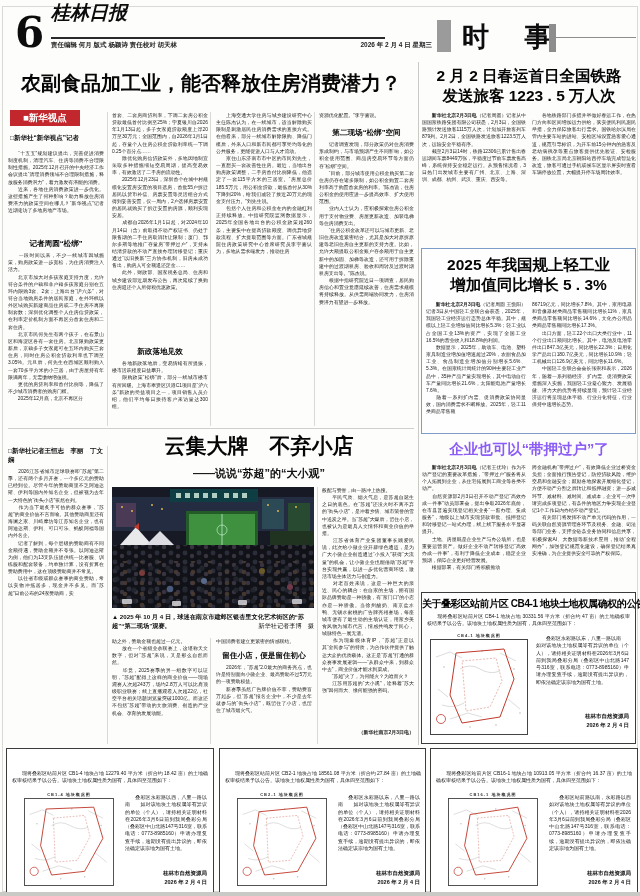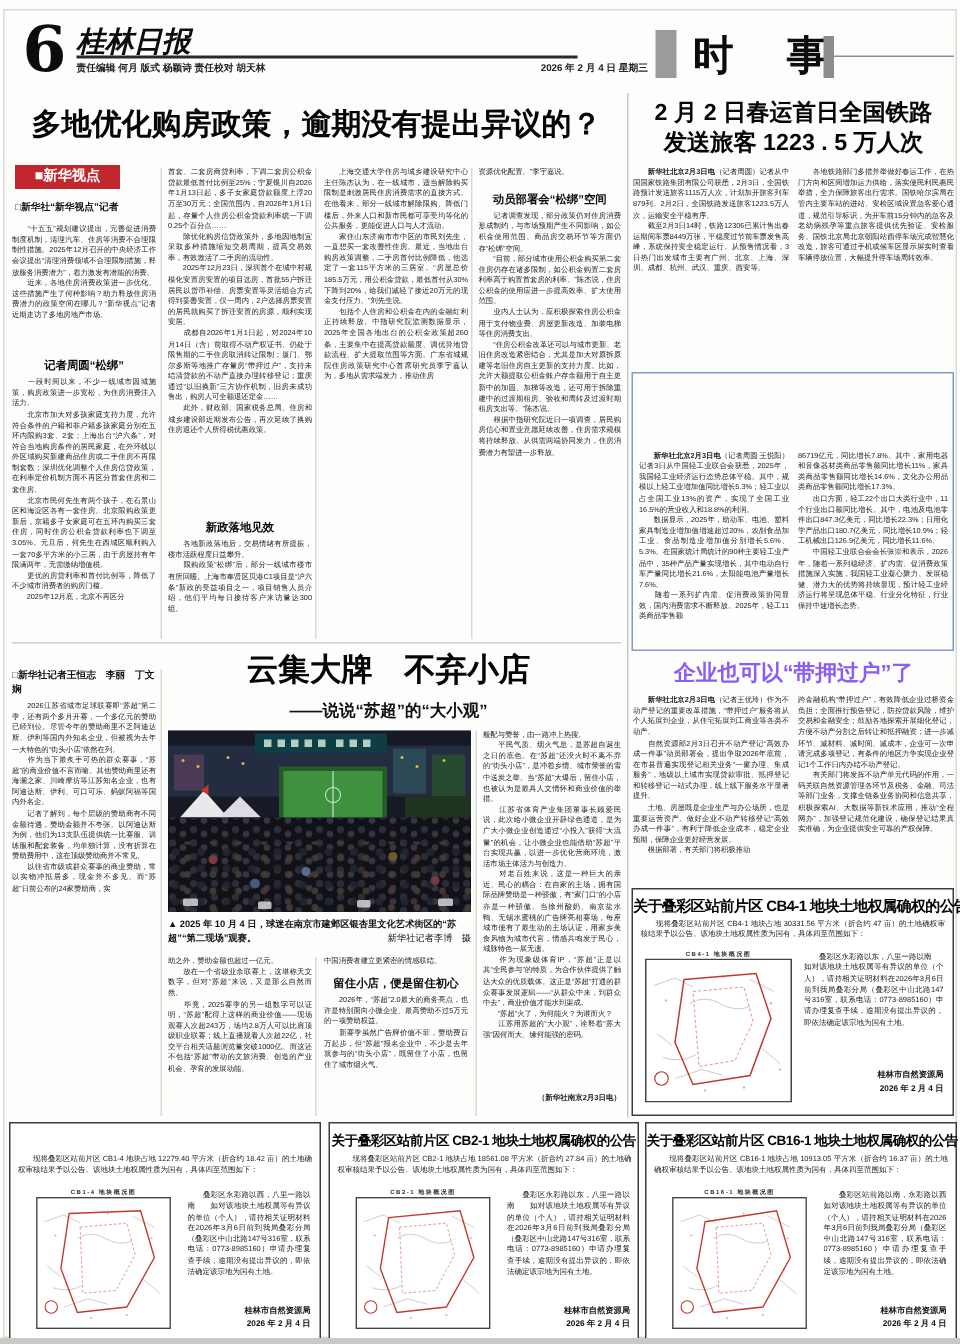--- a/index.html
+++ b/index.html
@@ -42,31 +42,31 @@
   .photo{background:#14161d;overflow:hidden;}
   .botstrip{background:#c9c9c6;}
 </style>
 </head>
 <body>
 
 <div class="page">
   <div class="frame"></div>
 
   <div class="abs pagenum" style="left:15px;top:13px;">6</div>
-  <div class="abs masthead" style="left:51px;top:15px;font-family:Liberation Mono, monospace;">桂林日报</div>
+  <div class="abs masthead" style="left:51px;top:0;font-family:Liberation Mono, monospace;">桂林日报</div>
   <div class="abs hrule" style="left:51px;top:37px;width:334px;"></div>
   <div class="abs editors" style="left:51px;top:41px;">责任编辑  何月    版式  杨颖诗    责任校对  胡天林</div>
   <div class="abs hdate" style="left:300px;top:41px;width:132px;text-align:right;">2026 年 2 月 4 日    星期三</div>
   <div class="abs grayblock" style="left:437px;top:20px;width:14px;height:32px;"></div>
   <div class="abs section-title" style="left:462px;top:19px;text-align:center;">时  事</div>
   <div class="abs secbar" style="left:549px;top:24px;width:7px;height:28px;"></div>
   <div class="abs secline" style="left:556px;top:37px;width:80px;"></div>
 
   <div class="abs" style="left:8px;top:62px;width:406px;height:366px;">
-    <div class="abs bighead" style="left:0;top:4px;width:406px;">多地优化购房政策，逾期没有提出异议的？</div>
+    <div class="abs bighead" style="left:0;top:4px;width:406px;">农副食品加工业，能否释放住房消费潜力？</div>
     <div class="abs kicker" style="left:2px;top:48px;width:70px;height:16px;">■新华视点</div>
     <div class="abs byline" style="left:2px;top:72px;">□新华社“新华视点”记者</div>
 
     <div class="vrule" style="left:99px;top:50px;height:314px;"></div>
     <div class="vrule" style="left:202px;top:50px;height:314px;"></div>
     <div class="vrule" style="left:306px;top:50px;height:314px;"></div>
 
     <div class="ncol" style="left:0;top:88px;width:96px;height:276px;">
       <div class="seg" style="height:84px;">　　“十五五”规划建议提出，完善促进消费制度机制，清理汽车、住房等消费不合理限制性措施。2025年12月召开的中央经济工作会议提出“清理消费领域不合理限制措施，释放服务消费潜力”，着力激发有潜能的消费。
 　　近来，各地住房消费政策进一步优化。这些措施产生了何种影响？助力释放住房消费潜力的政策空间在哪儿？“新华视点”记者近期走访了多地房地产市场。</div>
@@ -87,21 +87,21 @@
       <div class="seg">　　各地新政落地后，交易情绪有所提振，楼市活跃程度日益攀升。
 　　限购政策“松绑”后，部分一线城市楼市有所回暖。上海市奉贤区贝港C1项目是“沪六条”新政的受益项目之一，项目销售人员介绍，他们平均每日接待客户来访量达300组。</div>
     </div>
     <div class="ncol" style="left:208px;top:50px;width:96px;height:314px;">
       <div class="seg">　　上海交通大学住房与城乡建设研究中心主任陈杰认为，在一线城市，适当解除购买限制是刺激居民住房消费需求的直接方式。在他看来，部分一线城市解除限购、降低门槛后，外来人口和新市民都可享受均等化的公共服务，更能促进人口与人才流动。
 　　家住山东济南市市中区的市民刘先生，一直想买一套改善性住房。最近，当地出台购房政策调整，二手房首付比例降低，他选定了一套115平方米的三居室。“房屋总价185.5万元，用公积金贷款，最低首付从30%下降到20%，给我们减轻了接近20万元的现金支付压力。”刘先生说。
 　　包括个人住房和公积金在内的金融红利正持续释放。中指研究院监测数据显示，2025年全国各地出台的公积金政策超260条，主要集中在提高贷款额度、调优异地贷款流程、扩大提取范围等方面。广东省城规院住房政策研究中心首席研究员李宇嘉认为，多地从需求端发力，推动住房</div>
     </div>
     <div class="ncol" style="left:311px;top:50px;width:95px;height:314px;">
       <div class="seg" style="height:11px;">资源优化配置。”李宇嘉说。</div>
-      <div class="colsub">动员部署会“松绑”空间</div>
+      <div class="colsub">第二现场“松绑”空间</div>
       <div class="seg">　　记者调查发现，部分政策仍对住房消费形成制约，与市场预期产生不同影响，如公积金使用范围、商品房交易环节等方面仍存“松绑”空间。
 　　“目前，部分城市使用公积金购买第二套住房仍存在诸多限制，如公积金购置二套房利率高于购置首套房的利率。”陈杰说，住房公积金的使用应进一步提高效率、扩大使用范围。
 　　业内人士认为，应积极探索住房公积金用于支付物业费、房屋更新改造、加装电梯等住房消费支出。
 　　“住房公积金改革还可以与城市更新、老旧住房改造紧密结合，尤其是加大对原拆原建等老旧住房自主更新的支持力度。比如，允许大额提取公积金账户存余额用于自主更新中的加固、加梯等改造，还可用于拆除重建中的过渡期租房、验收和周转及过渡时期租房支出等。”陈杰说。
 　　根据中指研究院近日一项调查，居民购房信心和置业意愿延续改善，住房需求规模将持续释放。从供需两端协同发力，住房消费潜力有望进一步释放。</div>
     </div>
   </div>
 
   <div class="hline" style="left:8px;top:428px;width:406px;"></div>
   <div class="vrule" style="left:418px;top:62px;height:683px;background:#c9c9c5;"></div>
@@ -110,20 +110,22 @@
 发送旅客 1223 . 5 万人次</div>
   <div class="ncol" style="left:422px;top:112px;width:104px;height:130px;">
     <div class="seg"><b>　　新华社北京2月3日电</b><span>（记者周圆）记者从中国国家铁路集团有限公司获悉，2月3日，全国铁路预计发送旅客1115万人次，计划加开旅客列车879列。2月2日，全国铁路发送旅客1223.5万人次，运输安全平稳有序。
 　　截至2月3日14时，铁路12306已累计售出春运期间车票8449万张，平稳度过节前车票发售高峰，系统保持安全稳定运行。从预售情况看，3日热门出发城市主要有广州、北京、上海、深圳、成都、杭州、武汉、重庆、西安等。</span></div>
   </div>
   <div class="ncol" style="left:532px;top:112px;width:104px;height:130px;">
     <div class="seg">　　各地铁路部门多措并举做好春运工作，在热门方向和区间增加运力供给，落实便民利民惠民举措，全力保障旅客出行需求。国铁哈尔滨局在管内主要车站的进站、安检区域设置急客爱心通道，规范引导标识，为开车前15分钟内的急客及老幼病残孕等重点旅客提供优先验证、安检服务。国铁北京局北京朝阳站西停车场完成智慧化改造，旅客可通过手机或候车区显示屏实时查看车辆停放位置，大幅提升停车场周转效率。</div>
   </div>
 
   <div class="bluebox" style="left:421px;top:248px;width:213px;height:184px;">
+    <div class="abs rhead" style="left:0;top:6px;width:213px;">2025 年我国规上轻工业
+增加值同比增长 5 . 3%</div>
     <div class="ncol" style="left:4px;top:52px;width:100px;height:126px;">
       <div class="seg"><b>　　新华社北京2月3日电</b><span>（记者周圆 王悦阳）记者3日从中国轻工业联合会获悉，2025年，我国轻工业经济运行态势总体平稳。其中，规模以上轻工业增加值同比增长5.3%；轻工业以占全国工业13%的资产，实现了全国工业16.5%的营业收入和18.8%的利润。
 　　数据显示，2025年，助动车、电池、塑料家具制造业增加值增速超过20%，农副食品加工业、食品制造业增加值分别增长5.6%、5.3%。在国家统计局统计的90种主要轻工业产品中，35种产品产量实现增长，其中电动自行车产量同比增长21.6%，太阳能电池产量增长7.6%。
 　　随着一系列扩内需、促消费政策协同显效，国内消费需求不断释放。2025年，轻工11类商品零售额</span></div>
     </div>
     <div class="ncol" style="left:110px;top:52px;width:100px;height:126px;">
       <div class="seg">86719亿元，同比增长7.8%。其中，家用电器和音像器材类商品零售额同比增长11%，家具类商品零售额同比增长14.6%，文化办公用品类商品零售额同比增长17.3%。
 　　出口方面，轻工22个出口大类行业中，11个行业出口额同比增长。其中，电池及电池零件出口847.3亿美元，同比增长22.3%；日用化学产品出口180.7亿美元，同比增长10.9%；轻工机械出口126.9亿美元，同比增长11.6%。
 　　中国轻工业联合会会长张崇和表示，2026年，随着一系列稳经济、扩内需、促消费政策措施深入实施，我国轻工业凝心聚力、发展稳健、潜力大的优势将持续显现，预计轻工业经济运行将呈现总体平稳、行业分化特征，行业保持中速增长态势。</div>
     </div>
@@ -299,21 +301,20 @@
         <path d="M24 12 L76 10 L86 44 L66 80 L30 84 L18 52 Z" fill="none" stroke="#c0392b" stroke-width="1"></path>
         <path d="M32 22 L66 19 L72 42 L58 68 L34 70 Z" fill="none" stroke="#d98880" stroke-width="0.6" stroke-dasharray="2 1.5"></path>
         <circle cx="11" cy="80" r="4.5" fill="none" stroke="#c0392b" stroke-width="0.8"></circle>
       </svg>
     </div>
     <div class="annsmall abs" style="left:118px;top:45px;width:82px;height:74px;">　　叠彩区永彩路以西，八里一路以南　　如对该地块土地权属等有异议的单位（个人），请持相关证明材料在2026年3月6日前到我局叠彩分局（叠彩区中山北路147号316室，联系电话：0773-8985160）申请办理复查手续，逾期没有提出异议的，即依法确定该宗地为国有土地。</div>
     <div class="annorg abs" style="left:118px;top:121px;width:82px;">桂林市自然资源局</div>
     <div class="annorg abs" style="left:118px;top:130px;width:82px;">2026 年 2 月 4 日</div>
     </div>
   <div class="annbox ann-b" style="left:219px;top:748px;width:205px;height:143px;">
-    <div class="anntitle" style="font-size:9px;letter-spacing:-0.3px;margin-top:5px;">关于叠彩区站前片区 CB2-1 地块土地权属确权的公告</div>
     <div class="annsmall abs" style="left:5px;top:21px;width:196px;height:20px;">　　现将叠彩区站前片区 CB2-1 地块占地 18561.08 平方米（折合约 27.84 亩）的土地确权审核结果予以公告。该地块土地权属性质为国有，具体四至范围如下：</div>
     <div class="maplabel abs" style="left:14px;top:43px;width:96px;">CB2-1 地块概况图</div>
     <div class="abs" style="left:14px;top:49px;">
       <svg width="96" height="88" viewBox="0 0 98 96">
         <rect x="0.5" y="0.5" width="97" height="95" fill="#fff" stroke="#444" stroke-width="1"></rect>
         <g stroke="#bdbdbd" stroke-width="0.6" fill="none" opacity="0.9">
           <path d="M6 18 l14 -5 l12 6 M20 80 l18 -6 l14 4 M70 14 l16 8 M78 60 l12 10 M8 50 l10 8"></path>
           <path d="M30 30 q10 -6 20 0 t20 2 M12 66 q12 4 22 -2"></path>
         </g>
         <g fill="#c0c0c0">
@@ -326,21 +327,20 @@
         <path d="M24 15 L76 10 L86 44 L66 80 L30 84 L18 52 Z" fill="none" stroke="#c0392b" stroke-width="1"></path>
         <path d="M32 22 L66 19 L72 42 L58 68 L34 70 Z" fill="none" stroke="#d98880" stroke-width="0.6" stroke-dasharray="2 1.5"></path>
         <circle cx="11" cy="80" r="4.5" fill="none" stroke="#c0392b" stroke-width="0.8"></circle>
       </svg>
     </div>
     <div class="annsmall abs" style="left:118px;top:45px;width:82px;height:74px;">　　叠彩区永彩路以东，八里一路以南　　如对该地块土地权属等有异议的单位（个人），请持相关证明材料在2026年3月6日前到我局叠彩分局（叠彩区中山北路147号316室，联系电话：0773-8985160）申请办理复查手续，逾期没有提出异议的，即依法确定该宗地为国有土地。</div>
     <div class="annorg abs" style="left:118px;top:121px;width:82px;">桂林市自然资源局</div>
     <div class="annorg abs" style="left:118px;top:130px;width:82px;">2026 年 2 月 4 日</div>
     </div>
   <div class="annbox ann-b" style="left:430px;top:748px;width:206px;height:143px;">
-    <div class="anntitle" style="font-size:9px;letter-spacing:-0.3px;margin-top:5px;">关于叠彩区站前片区 CB16-1 地块土地权属确权的公告</div>
     <div class="annsmall abs" style="left:5px;top:21px;width:196px;height:20px;">　　现将叠彩区站前片区 CB16-1 地块占地 10913.05 平方米（折合约 16.37 亩）的土地确权审核结果予以公告。该地块土地权属性质为国有，具体四至范围如下：</div>
     <div class="maplabel abs" style="left:14px;top:43px;width:96px;">CB16-1 地块概况图</div>
     <div class="abs" style="left:14px;top:49px;">
       <svg width="96" height="88" viewBox="0 0 98 96">
         <rect x="0.5" y="0.5" width="97" height="95" fill="#fff" stroke="#444" stroke-width="1"></rect>
         <g stroke="#bdbdbd" stroke-width="0.6" fill="none" opacity="0.9">
           <path d="M6 18 l14 -5 l12 6 M20 80 l18 -6 l14 4 M70 14 l16 8 M78 60 l12 10 M8 50 l10 8"></path>
           <path d="M30 30 q10 -6 20 0 t20 2 M12 66 q12 4 22 -2"></path>
         </g>
         <g fill="#c0c0c0">

